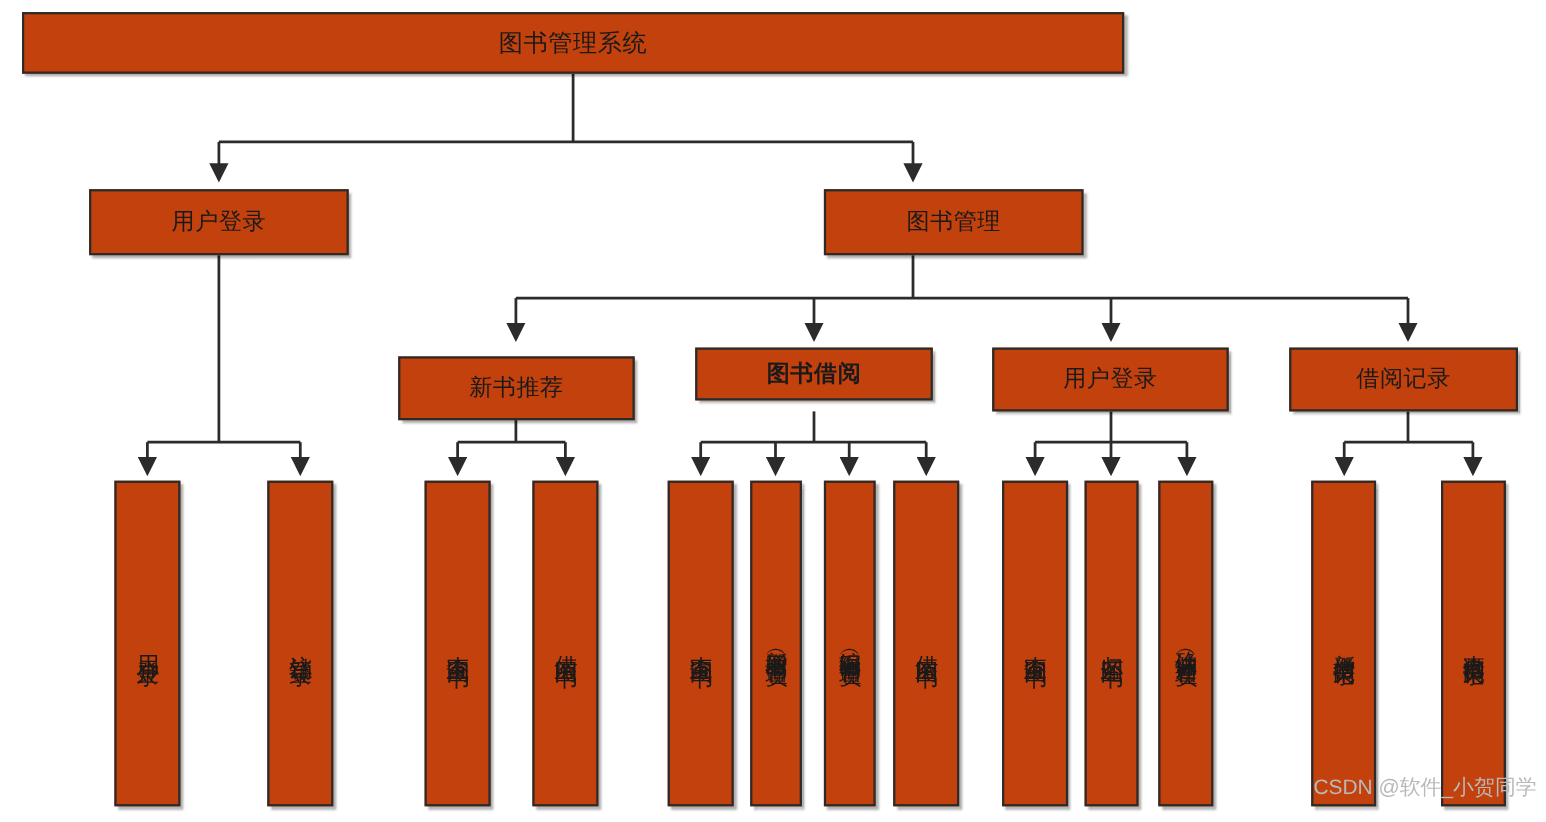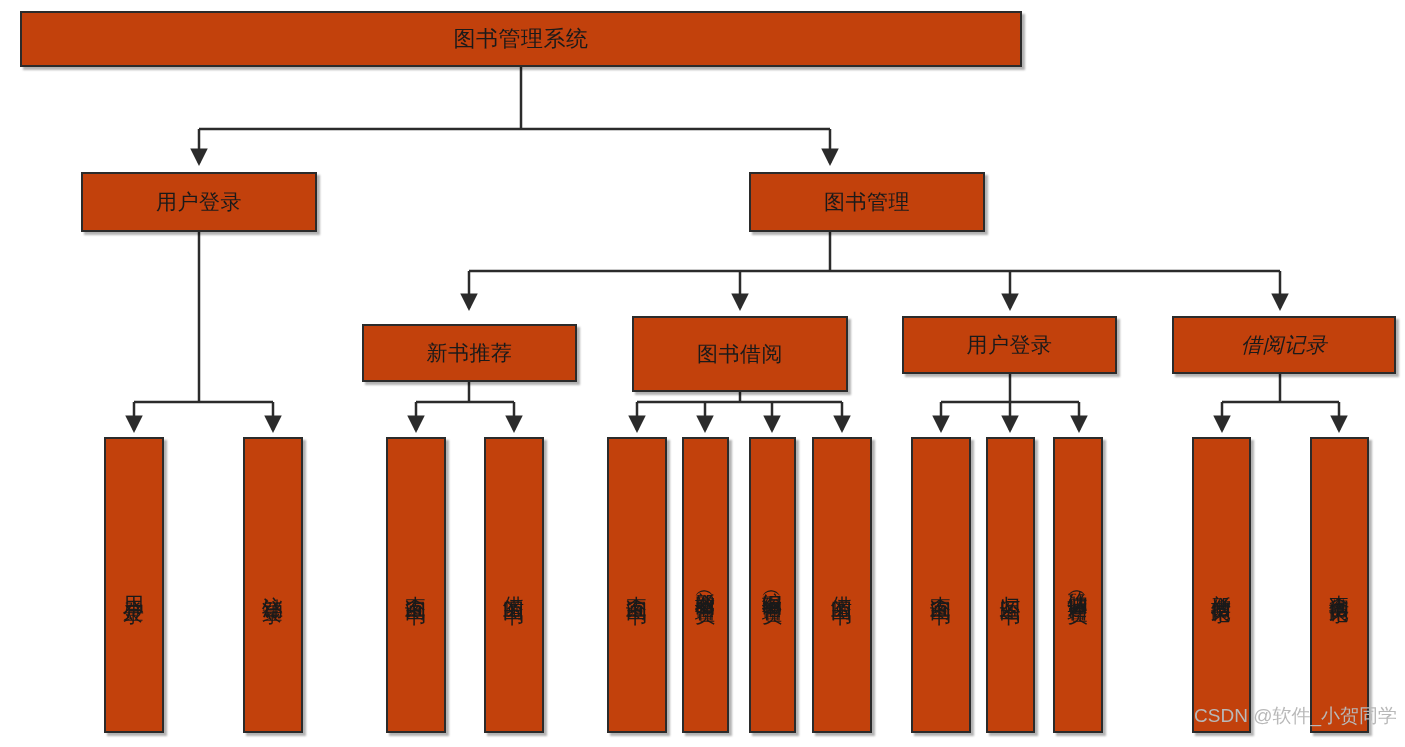--- a/index.html
+++ b/index.html
@@ -143,29 +143,29 @@
   </div>
 
   <div class="node horiz" style="left:749px; top:172px; width:236px; height:60px;">
     <span class="label">图书管理</span>
   </div>
 
   <div class="node horiz" style="left:362px; top:324px; width:215px; height:58px;">
     <span class="label">新书推荐</span>
   </div>
 
-  <div class="node horiz" style="left:632px; top:316px; width:216px; height:76px;">
+  <div class="node horiz" style="left:632px; top:316px; width:216px; height:48px;font-weight:bold;">
     <span class="label">图书借阅</span>
   </div>
 
   <div class="node horiz" style="left:902px; top:316px; width:215px; height:58px;">
     <span class="label">用户登录</span>
   </div>
 
-  <div class="node horiz" style="left:1172px; top:316px; width:224px; height:58px;font-style:italic;">
+  <div class="node horiz" style="left:1172px; top:316px; width:208px; height:58px;">
     <span class="label">借阅记录</span>
   </div>
 
   <div class="node vert" style="left:104px; top:437px; width:60px; height:296px;">
     <span class="label">用户登录</span>
   </div>
 
   <div class="node vert" style="left:243px; top:437px; width:60px; height:296px;">
     <span class="label">注销登录</span>
   </div>

